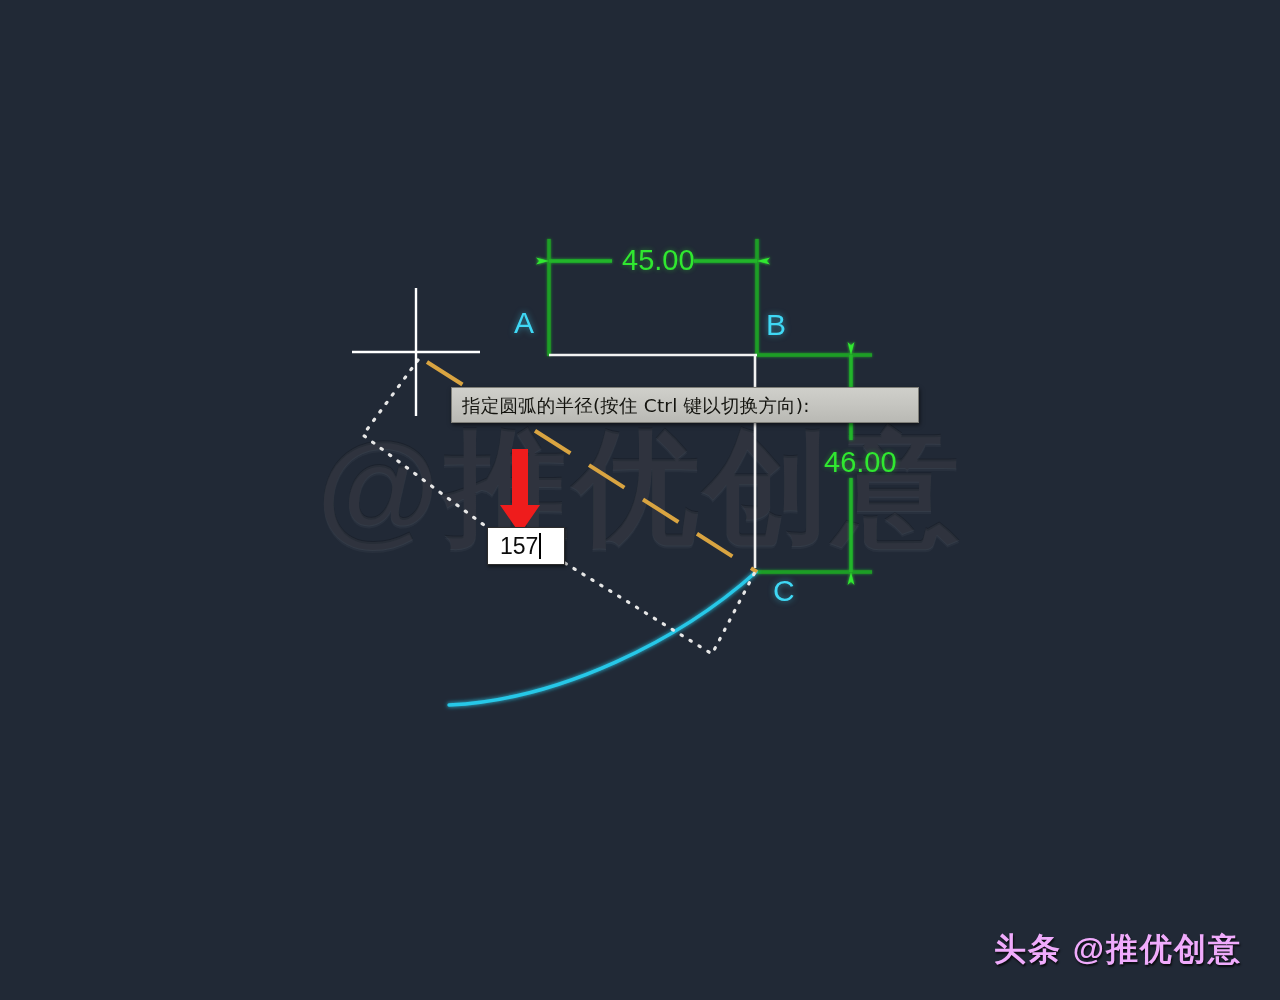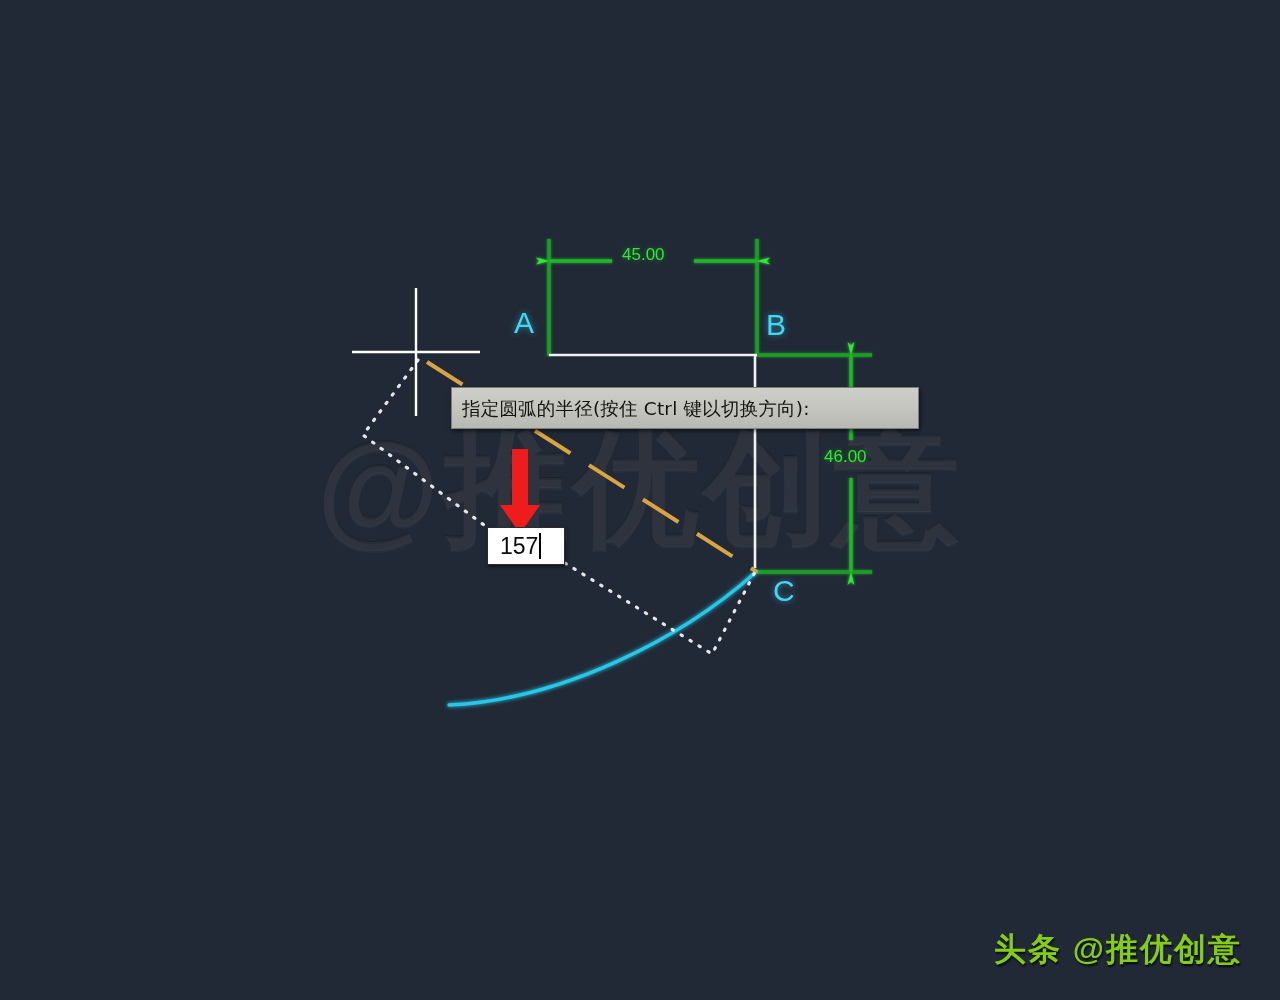--- a/index.html
+++ b/index.html
@@ -41,34 +41,34 @@
     line-height: 1;
   }
 
   
   .channel-logo {
     position: absolute;
     right: 38px;
     bottom: 28px;
     font-size: 32px;
     font-weight: bold;
-    color: #84cc16;
+    color: #f0abfc;
     letter-spacing: 2px;
     text-shadow: 1px 2px 2px rgba(0,0,0,0.75);
     white-space: nowrap;
   }
   .channel-logo .logo-at { font-weight: bold; }
 
   
   .prompt-tooltip {
     position: absolute;
     left: 451px;
     top: 387px;
     width: 468px;
-    height: 42px;
+    height: 36px;
     background: linear-gradient(180deg, #cfcfca 0%, #c6c6c1 45%, #b9b9b4 100%);
     border: 1px solid #7e7e78;
     box-shadow: 1px 2px 4px rgba(0,0,0,0.55);
     display: flex;
     align-items: center;
     padding-left: 10px;
     box-sizing: border-box;
   }
   .prompt-tooltip span {
     font-size: 18.5px;
@@ -117,21 +117,21 @@
     user-select: none;
   }
   .pt-a { left: 514px; top: 308px; }
   .pt-b { left: 766px; top: 310px; }
   .pt-c { left: 773px; top: 576px; }
 
   
   .dim-text {
     position: absolute;
     color: #30e830;
-    font-size: 17px;
+    font-size: 29px;
     font-family: "Liberation Sans", sans-serif;
     text-shadow: 0 0 5px rgba(48,232,48,0.45);
     line-height: 1;
     user-select: none;
   }
   .dim-h { left: 622px; top: 246px; }
   .dim-v { left: 812px; top: 448px; margin-left: 12px; }
 </style>
 </head>
 <body>

